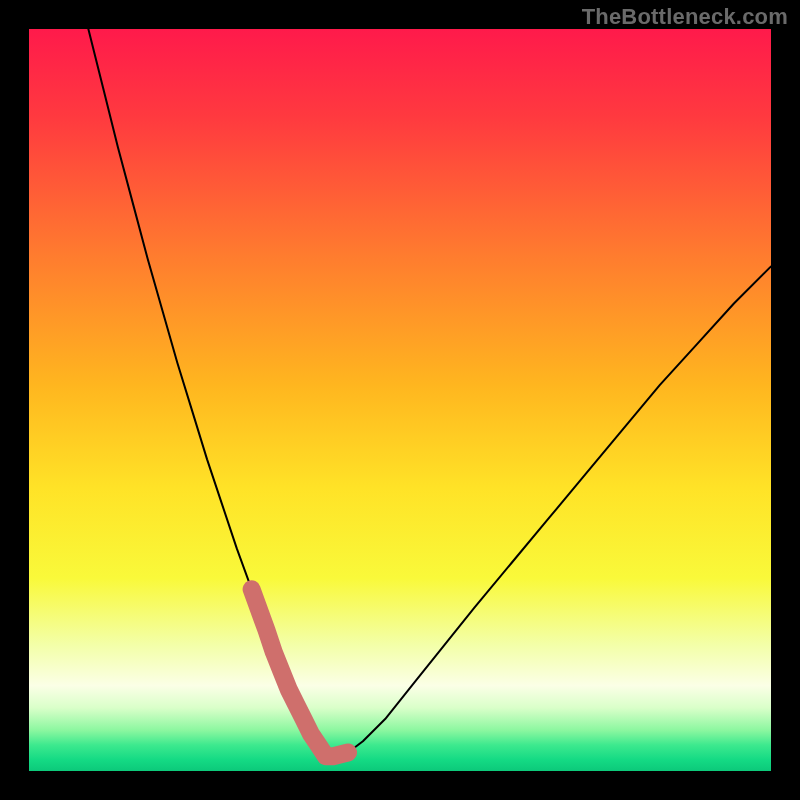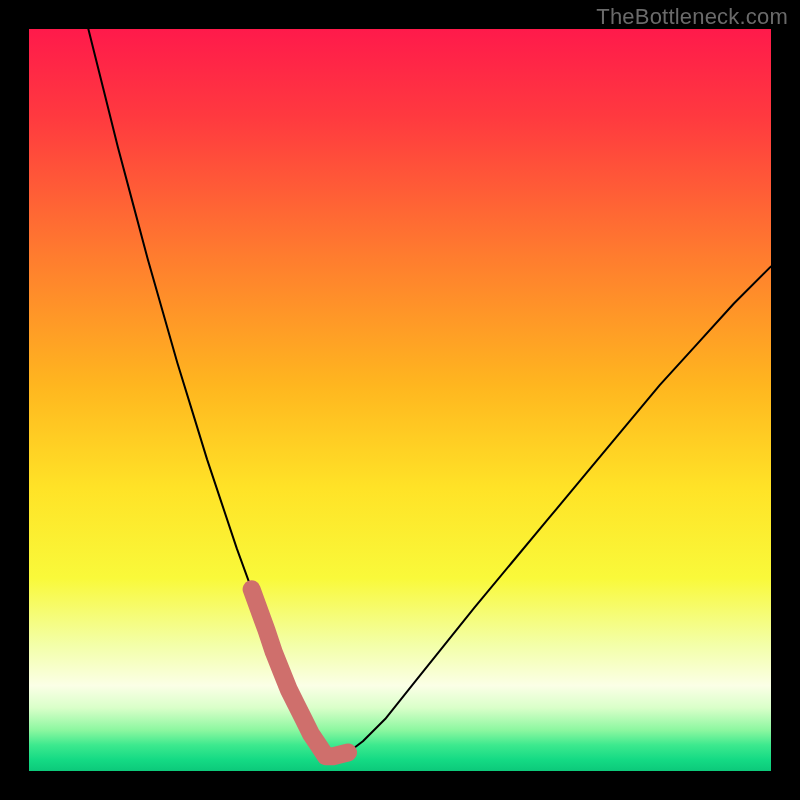--- a/index.html
+++ b/index.html
@@ -16,21 +16,21 @@
     width: 800px;
     height: 800px;
     background: #000;
   }
   .watermark {
     position: absolute;
     top: 4px;
     right: 12px;
     color: #6a6a6a;
     font-size: 22px;
-    font-weight: 400;
+    font-weight: 700;
     letter-spacing: 0.2px;
     z-index: 20;
   }
   .plot {
     position: absolute;
     left: 29px;
     top: 29px;
     width: 742px;
     height: 742px;
     z-index: 5;

